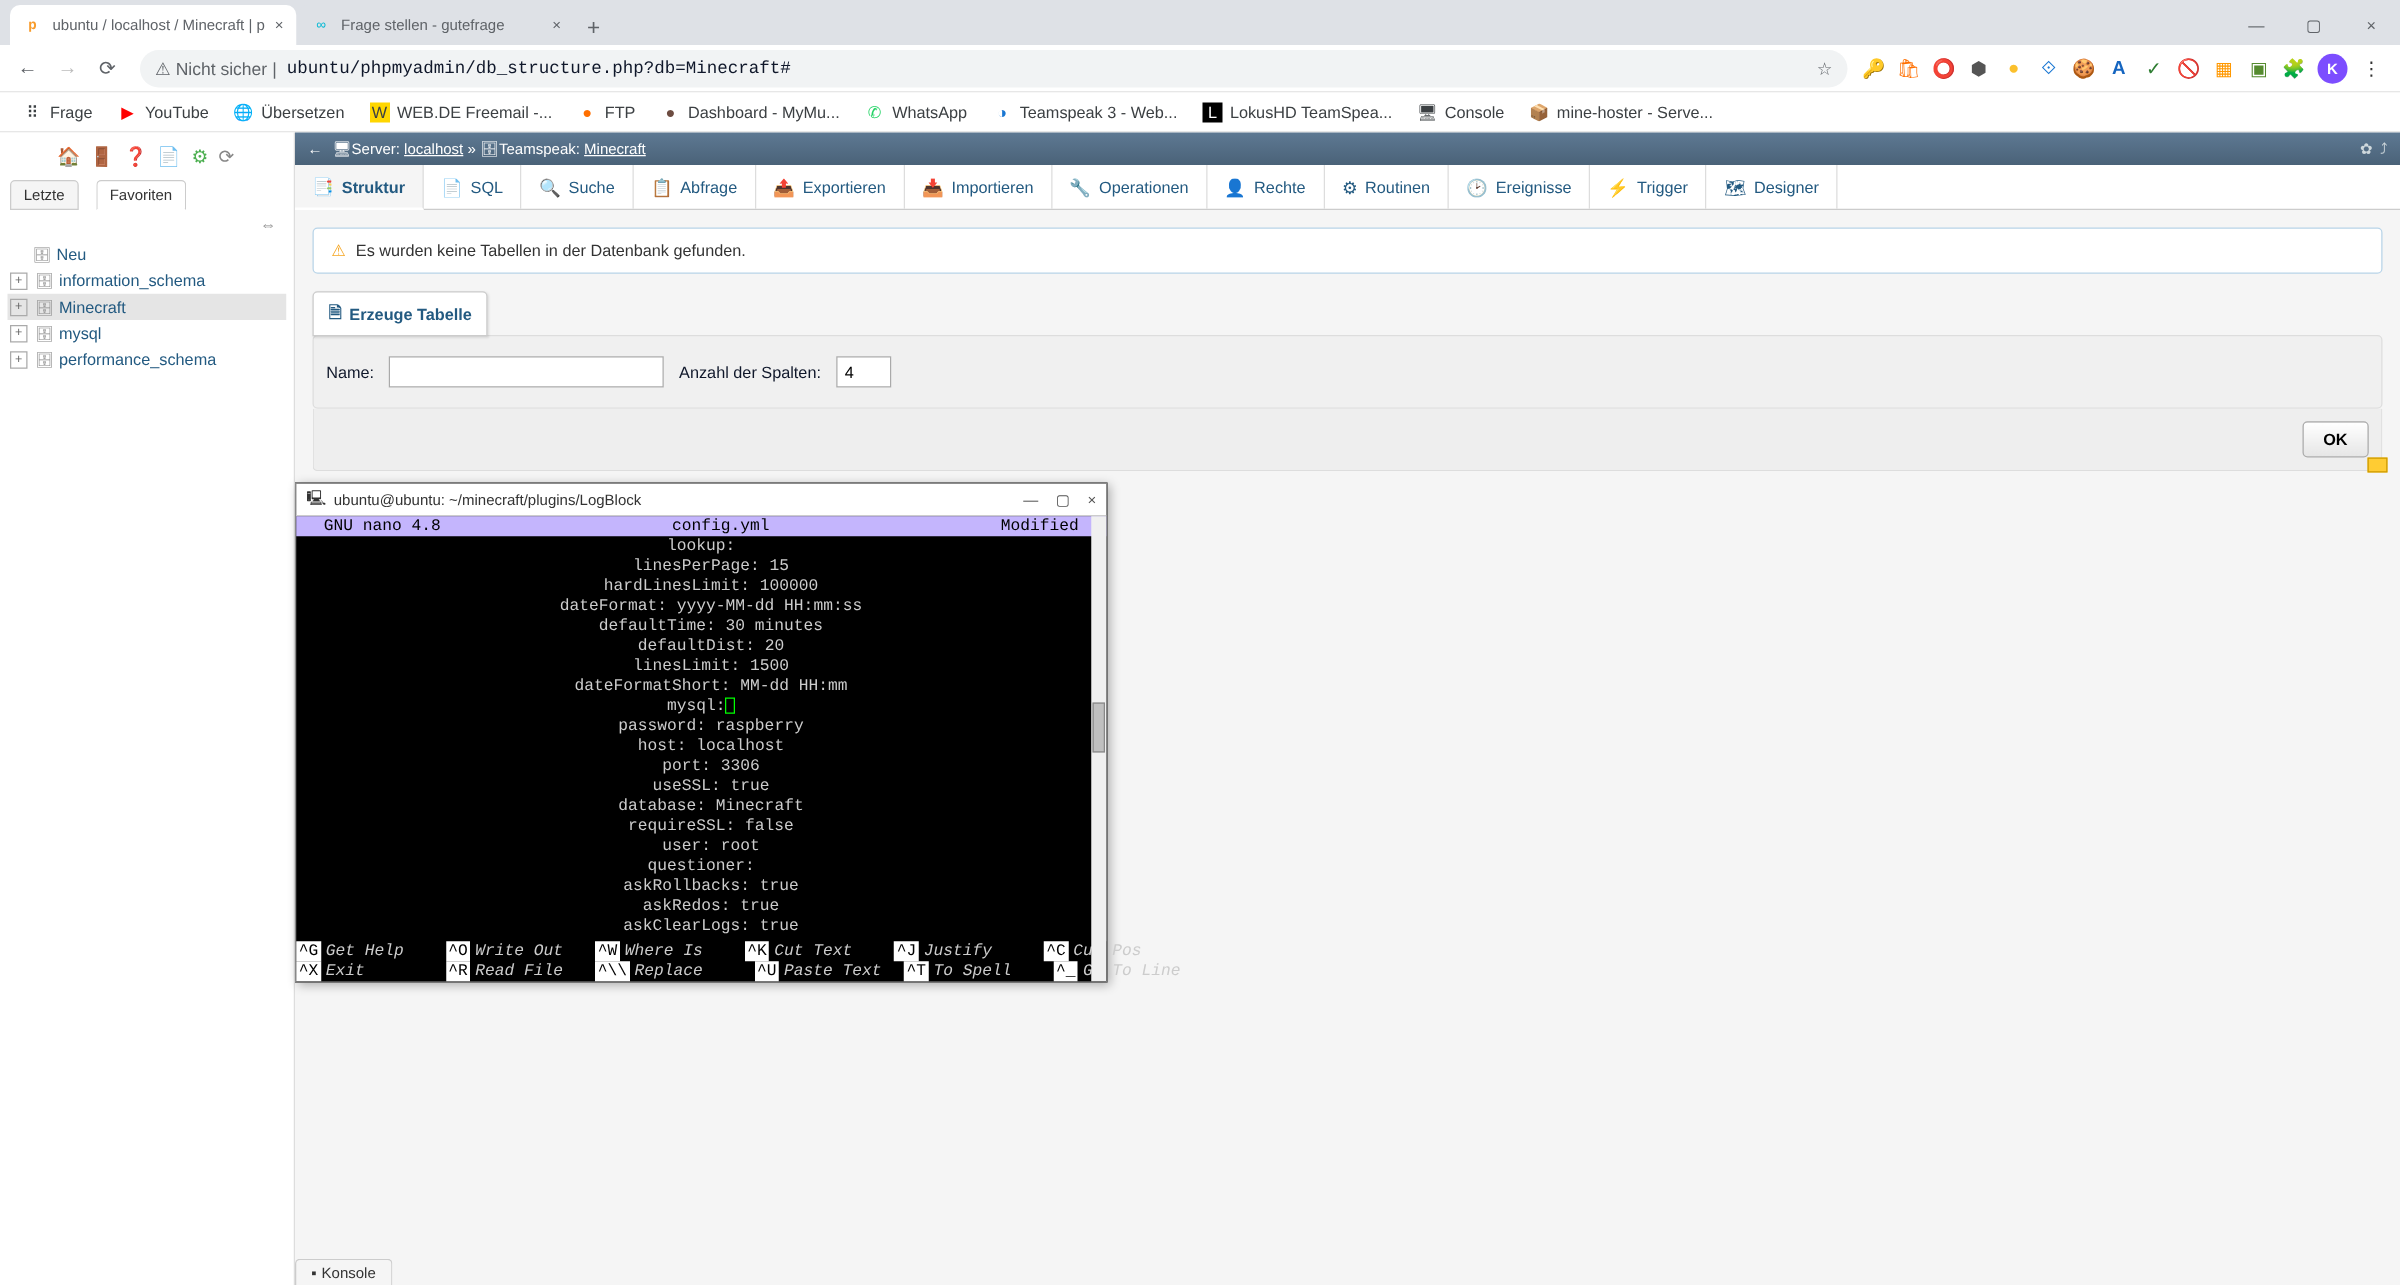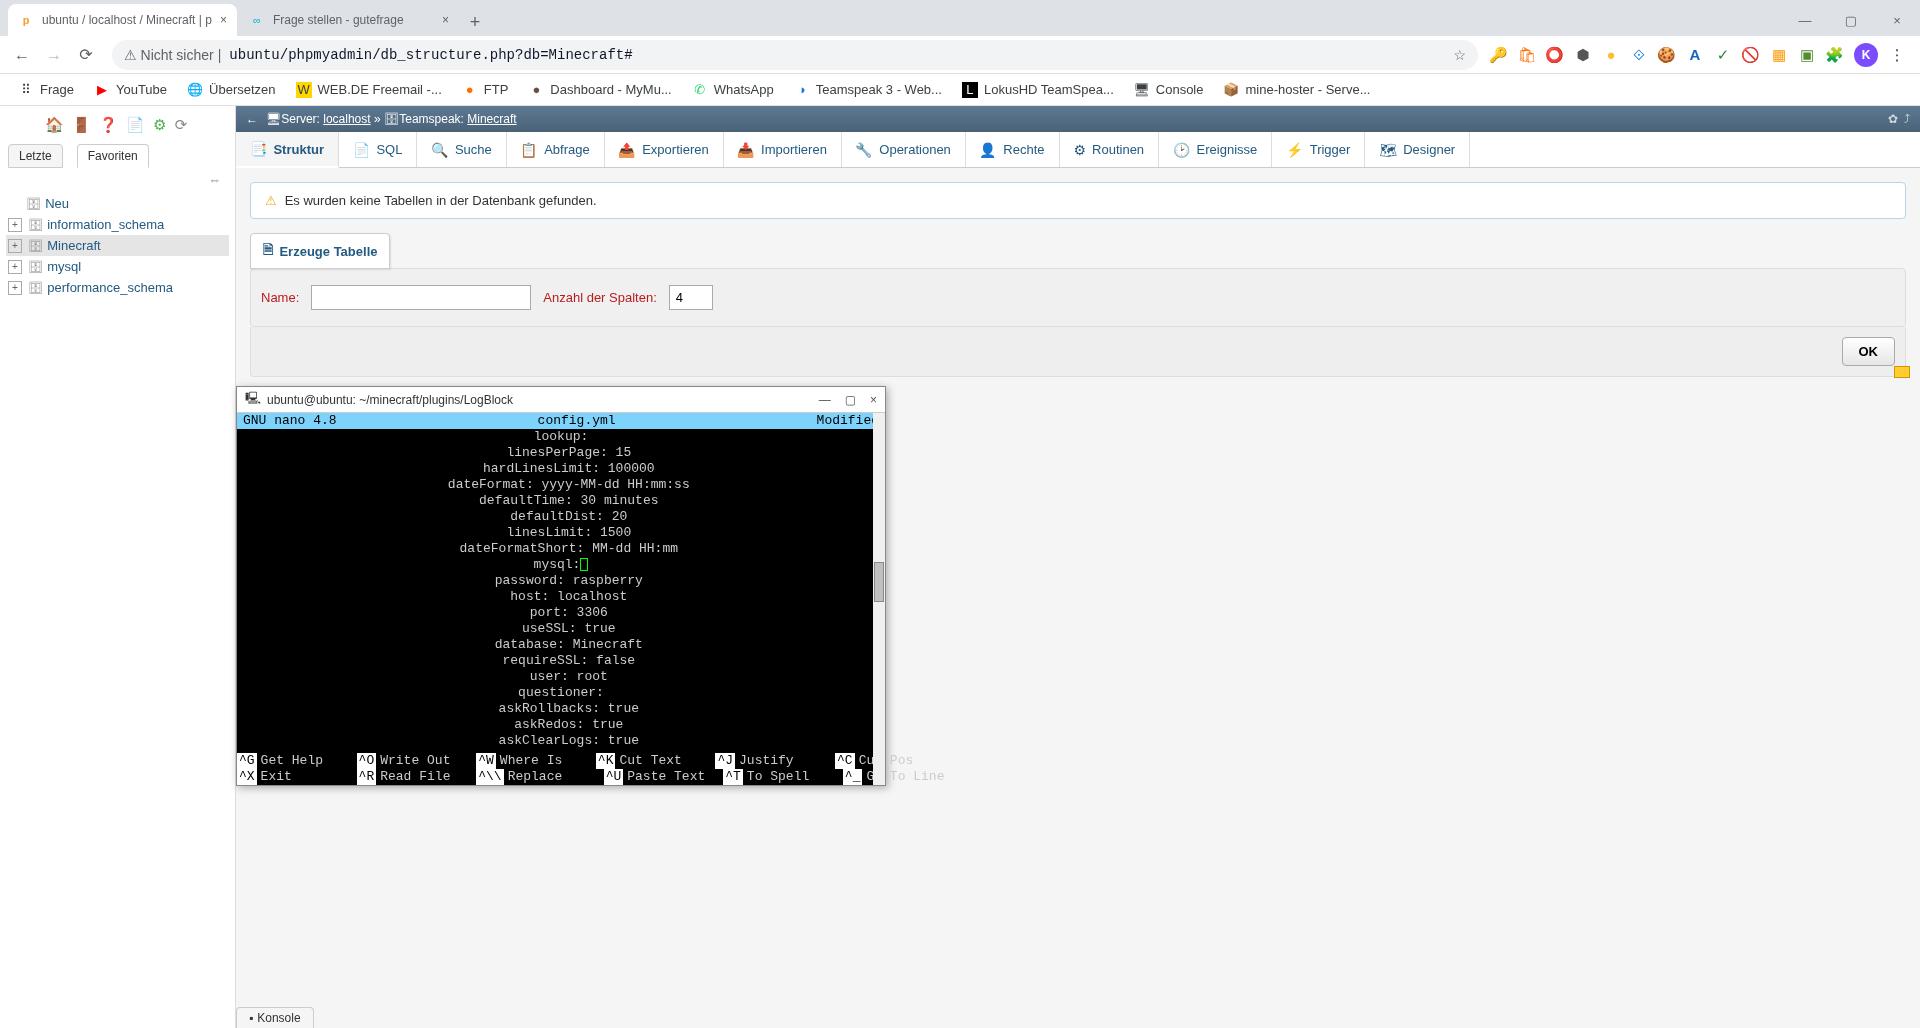--- a/index.html
+++ b/index.html
@@ -58,45 +58,45 @@
 .pma-menu-item.active { background: #f5f5f5; font-weight: bold; border-bottom: 2px solid #fff; margin-bottom: -1px; }
 .pma-menu-item .micon { font-size: 14px; }
 
 .pma-content { padding: 14px; }
 .alert-box { background: #fff; border: 1px solid #b8d4e8; border-radius: 4px; padding: 10px 14px; display: flex; align-items: center; gap: 8px; font-size: 13px; color: #333; }
 .alert-box .warn { color: #f5a623; }
 
 .fieldset-box { margin-top: 14px; }
 .legend-box { display: inline-flex; align-items: center; gap: 6px; background: #fff; border: 1px solid #ccc; border-radius: 4px 4px 0 0; padding: 6px 12px; font-weight: bold; color: #235a81; font-size: 13px; box-shadow: 1px 1px 2px rgba(0,0,0,0.1); position: relative; z-index: 2; }
 .form-row { background: #f0f0f0; padding: 16px 10px 16px 10px; display: flex; align-items: center; gap: 12px; font-size: 13px; border: 1px solid #ddd; border-radius: 4px; margin-top: -1px; }
-.form-row label { color: #b91c1c; }
+.form-row label { color: #0f172a; }
 .form-row input[type=text] { border: 1px solid #aaa; padding: 4px 6px; font-size: 13px; }
 .form-row input.name-input { width: 220px; }
 .form-row input.cols-input { width: 44px; }
 .ok-row { background: #eee; border: 1px solid #ddd; border-top: 0; border-radius: 0 0 4px 4px; padding: 10px; text-align: right; }
 .ok-btn { background: linear-gradient(#fff,#e6e6e6); border: 1px solid #aaa; border-radius: 4px; padding: 6px 16px; font-size: 13px; font-weight: bold; cursor: pointer; }
 
 .yellow-mark { position: absolute; right: 10px; top: 260px; width: 16px; height: 12px; background: #ffcc33; border: 1px solid #cc9900; }
 
 
 .terminal { position: absolute; left: 0px; top: 280px; width: 650px; background: #000; border: 1px solid #888; font-family: "Consolas", "Courier New", monospace; font-size: 13px; box-shadow: 2px 2px 8px rgba(0,0,0,0.3); }
 .term-title { background: #fff; color: #333; height: 26px; display: flex; align-items: center; padding: 0 8px; font-family: "Segoe UI", sans-serif; font-size: 12px; border-bottom: 1px solid #ccc; }
 .term-title .ticon { margin-right: 6px; }
 .term-title .tbtns { margin-left: auto; display: flex; gap: 14px; color: #555; }
 .term-body { position: relative; color: #ccc; padding: 0; line-height: 16px; }
-.term-header-row { background: #7dd3fc; color: #000; display: flex; padding: 0 6px; }
+.term-header-row { background: #c4b5fd; color: #000; display: flex; padding: 0 22px; }
 .term-header-row .thname { flex: 0 0 auto; }
 .term-header-row .thfile { flex: 1; text-align: center; }
 .term-header-row .thmod { flex: 0 0 auto; }
 .term-lines { padding: 0 2px 4px 2px; white-space: pre; color: #ccc; text-align: center; }
 .cursor-box { display: inline-block; width: 8px; height: 13px; border: 1px solid #0f0; vertical-align: middle; }
 .term-footer { background: #000; color: #ccc; }
 .term-footer-row { display: flex; }
 .term-key { background: #fff; color: #000; padding: 0 2px; }
-.term-cmd { padding: 0 4px 0 4px; flex: 0 0 100px; }
+.term-cmd { padding: 0 4px 0 4px; flex: 0 0 100px; font-style: italic; }
 .term-scroll { position: absolute; right: 0; top: 0; bottom: 0; width: 12px; background: #f0f0f0; }
 .term-scroll-thumb { position: absolute; left: 1px; right: 1px; top: 40%; height: 40px; background: #c0c0c0; border: 1px solid #888; }
 
 .konsole-tab { position: absolute; left: 0; bottom: 0; background: #f5f5f5; border: 1px solid #ccc; border-bottom: 0; padding: 3px 12px; font-size: 12px; display: flex; align-items: center; gap: 4px; border-radius: 4px 4px 0 0; }
 </style>
 </head>
 <body>
 
 <div class="chrome-top">
   <div class="tab">

